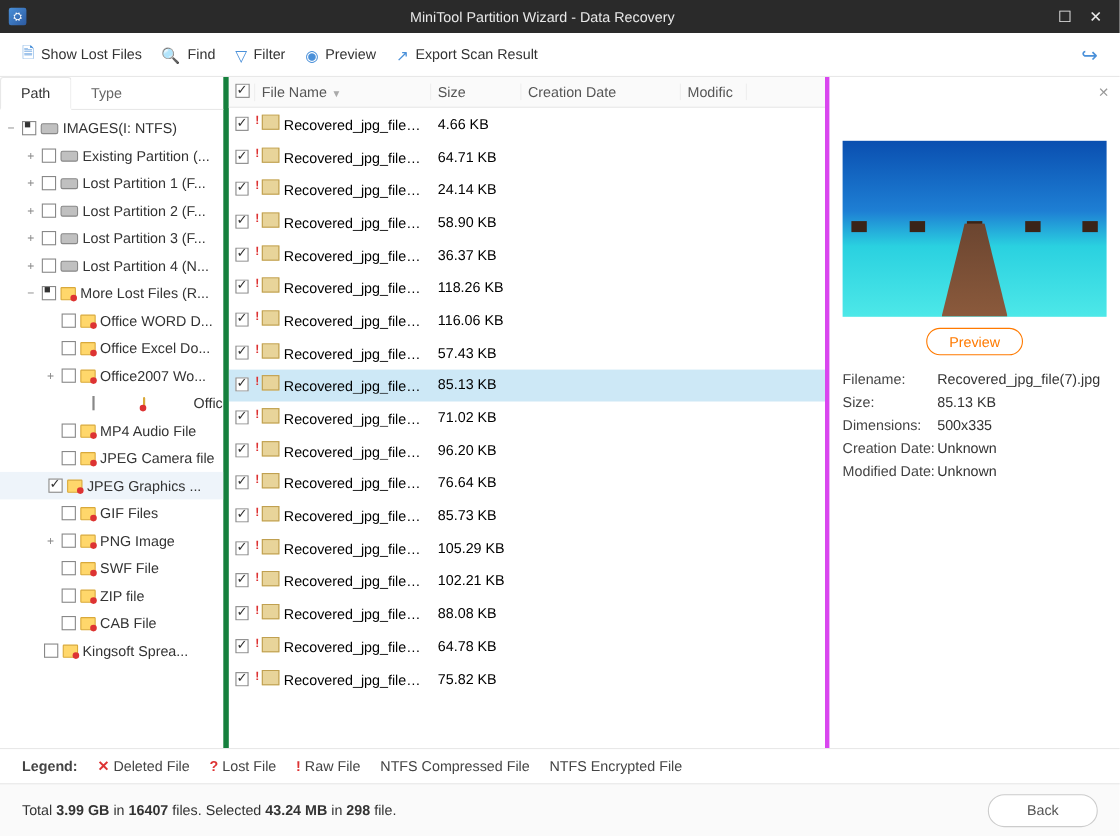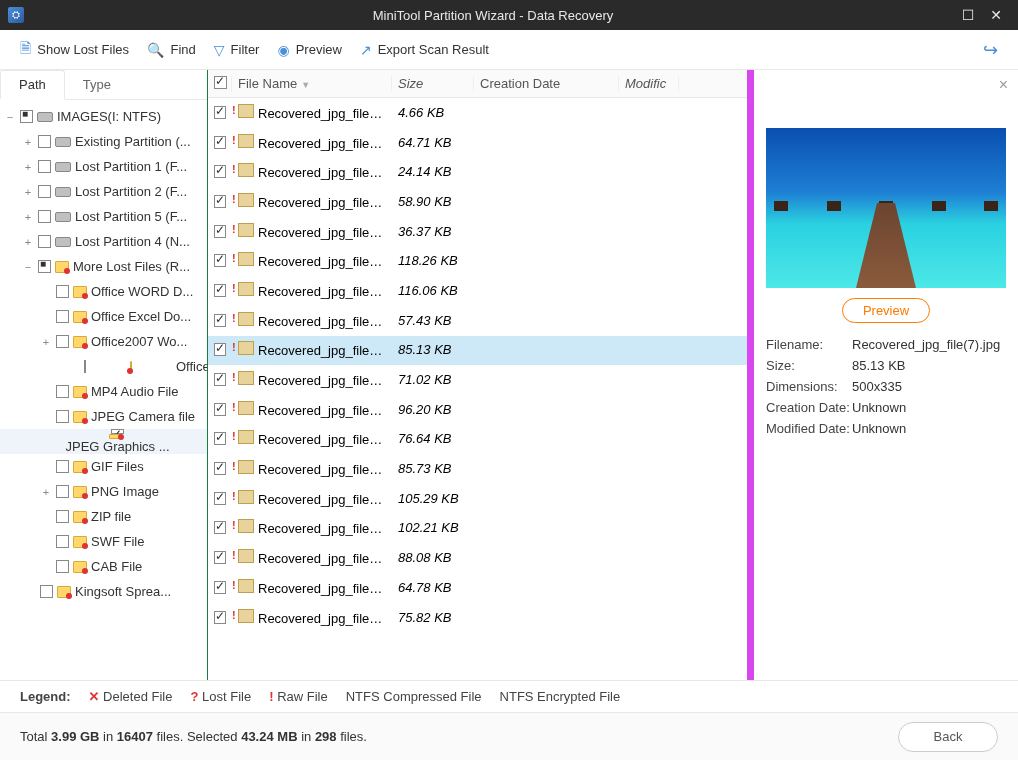--- a/index.html
+++ b/index.html
@@ -10,51 +10,51 @@
 .titlebar .title { flex: 1; text-align: center; }
 .titlebar .winbtn { width: 28px; text-align: center; font-size: 14px; cursor: pointer; }
 
 .toolbar { height: 40px; display: flex; align-items: center; gap: 18px; padding: 0 20px; border-bottom: 1px solid #e8e8e8; font-size: 13px; color: #333; }
 .toolbar .tbtn { display: flex; align-items: center; gap: 6px; cursor: pointer; }
 .toolbar .tbtn .ico { color: #4a90d9; font-size: 14px; display:inline-block; }
 .toolbar .spacer { flex: 1; }
 .toolbar .share-icon { color: #4a90d9; font-size: 18px; cursor: pointer; }
 
 .main { display: flex; height: 610px; }
-.leftcol { width: 208px; border-right: 1px solid #15803d; display:flex; flex-direction:column; }
+.leftcol { width: 208px; border-right: 5px solid #15803d; display:flex; flex-direction:column; }
 .tabs { display: flex; height: 30px; border-bottom: 1px solid #e8e8e8; font-size: 13px; color: #666; }
 .tabs .tab { padding: 0 18px; display:flex; align-items:center; cursor:pointer; }
 .tabs .tab.active { border: 1px solid #e8e8e8; border-bottom: 2px solid #fff; border-radius: 3px 3px 0 0; color: #333; margin-bottom:-1px; background:#fff; }
 
 .tree { flex:1; overflow:auto; font-size: 13px; color: #333; padding: 4px 0; }
 .tree-row { display:flex; align-items:center; height: 25px; padding-left: 4px; white-space: nowrap; overflow: hidden; cursor:pointer; }
 .tree-row .expander { width: 12px; text-align:center; color:#888; font-size:11px; user-select:none; }
 .tree-row .chk { margin: 0 4px; }
 .tree-row .drv-icon { width:16px; height:10px; background:#c0c0c0; border:1px solid #888; border-radius:2px; margin-right:4px; }
 .tree-row .fold-icon { width:14px; height:12px; background:#ffd76b; border:1px solid #d9a93a; border-radius:1px; margin-right:4px; position:relative; }
 .tree-row .fold-icon.red::after { content:""; position:absolute; right:-2px; bottom:-2px; width:6px; height:6px; background:#d33; border-radius:50%; }
 .tree-row.sel { background:#eef4fa; }
 
-.center { flex:1; display:flex; flex-direction:column; border-right:7px solid #d946ef; position:relative; }
+.center { flex:1; display:flex; flex-direction:column; border-right:4px solid #d946ef; position:relative; }
 .grid-header { display:flex; height:28px; align-items:center; border-bottom:1px solid #e8e8e8; font-size:13px; color:#555; background:#fafafa; }
 .grid-header .hc { padding:0 6px; border-right:1px solid #eee; overflow:hidden; white-space:nowrap; }
 .grid-header .hc.check { width:24px; }
 .grid-header .sort { color:#aaa; font-size:9px; margin-left:4px; }
 .grid-body { flex:1; overflow-y:scroll; font-size:13px; }
 .grid-row { display:flex; height:29.7px; align-items:center; border-bottom:1px solid transparent; }
 .grid-row.selected { background:#cde8f6; }
 .grid-row .c { padding:0 6px; overflow:hidden; white-space:nowrap; text-overflow:ellipsis; }
 .grid-row .c.check { width:24px; display:flex; align-items:center; }
 .grid-row .fic { width:16px; height:14px; display:inline-block; margin-right:4px; position:relative; }
 .grid-row .fic::before { content:""; position:absolute; inset:0; background:#e8d49a; border:1px solid #c0a050; }
 .grid-row .fic::after { content:"!"; position:absolute; left:-6px; top:0; color:#d33; font-weight:bold; font-size:11px; }
 .colw-name { width:160px; }
-.colw-size { width:82px;font-style:italic; }
+.colw-size { width:82px; }
 .colw-cdate { width:145px; }
-.colw-mod { width:60px;font-style:italic; }
+.colw-mod { width:60px; }
 
 .preview { width:264px; padding:10px 12px; font-size:13px; color:#333; position:relative; }
 .preview .close { position:absolute; right:10px; top:6px; color:#999; cursor:pointer; font-size:16px; }
 .preview .thumb { width:240px; height:160px; margin:48px auto 10px; background:linear-gradient(to bottom,#0a4fb0 0%,#1e7fd4 40%,#2ad1e0 60%,#4de8e8 100%); position:relative; overflow:hidden; }
 .preview .thumb .pier { position:absolute; left:50%; bottom:0; width:60px; height:85px; transform:translateX(-50%); background:linear-gradient(to top,#8b5a3c 0%,#6b4530 100%); clip-path:polygon(35% 0%,65% 0%,100% 100%,0% 100%); }
 .preview .thumb .huts { position:absolute; bottom:48%; width:100%; display:flex; justify-content:space-between; padding:0 8px; }
 .preview .thumb .hut { width:14px; height:10px; background:#3a2418; }
 .preview .pv-btn { display:block; margin:6px auto 14px; border:1px solid #ff7a00; color:#ff7a00; background:#fff; border-radius:14px; padding:4px 20px; font-size:13px; cursor:pointer; }
 .meta { display:grid; grid-template-columns:86px 1fr; row-gap:6px; }
 .meta .k { color:#444; }
@@ -144,21 +144,21 @@
         <div class="tree-row" style="padding-left: 22px;">
           <span class="expander">+</span>
           <input type="checkbox" class="chk" style="">
           <span class="drv-icon"></span>
           <span>Lost Partition 2 (F...</span>
         </div>
         <div class="tree-row" style="padding-left: 22px;">
           <span class="expander">+</span>
           <input type="checkbox" class="chk" style="">
           <span class="drv-icon"></span>
-          <span>Lost Partition 5 (F...</span>
+          <span>Lost Partition 3 (F...</span>
         </div>
         <div class="tree-row" style="padding-left: 22px;">
           <span class="expander">+</span>
           <input type="checkbox" class="chk" style="">
           <span class="drv-icon"></span>
           <span>Lost Partition 4 (N...</span>
         </div>
         <div class="tree-row" style="padding-left: 22px;">
           <span class="expander">−</span>
           <input type="checkbox" class="chk ind" style="">
@@ -194,21 +194,21 @@
           <input type="checkbox" class="chk" style="">
           <span class="fold-icon red"></span>
           <span>MP4 Audio File</span>
         </div>
         <div class="tree-row" style="padding-left: 40px;">
           <span class="expander"></span>
           <input type="checkbox" class="chk" style="">
           <span class="fold-icon red"></span>
           <span>JPEG Camera file</span>
         </div>
-        <div class="tree-row sel" style="padding-left: 28px; flex-direction: column;">
+        <div class="tree-row sel" style="padding-left: 28px;">
           <span class="expander"></span>
           <input type="checkbox" class="chk" checked="" style="">
           <span class="fold-icon red"></span>
           <span>JPEG Graphics ...</span>
         </div>
         <div class="tree-row" style="padding-left: 40px;">
           <span class="expander"></span>
           <input type="checkbox" class="chk" style="">
           <span class="fold-icon red"></span>
           <span>GIF Files</span>
@@ -216,27 +216,27 @@
         <div class="tree-row" style="padding-left: 40px;">
           <span class="expander">+</span>
           <input type="checkbox" class="chk" style="">
           <span class="fold-icon red"></span>
           <span>PNG Image</span>
         </div>
         <div class="tree-row" style="padding-left: 40px;">
           <span class="expander"></span>
           <input type="checkbox" class="chk" style="">
           <span class="fold-icon red"></span>
+          <span>SWF File</span>
+        </div>
+        <div class="tree-row" style="padding-left: 40px;">
+          <span class="expander"></span>
+          <input type="checkbox" class="chk" style="">
+          <span class="fold-icon red"></span>
           <span>ZIP file</span>
-        </div>
-        <div class="tree-row" style="padding-left: 40px;">
-          <span class="expander"></span>
-          <input type="checkbox" class="chk" style="">
-          <span class="fold-icon red"></span>
-          <span>SWF File</span>
         </div>
         <div class="tree-row" style="padding-left: 40px;">
           <span class="expander"></span>
           <input type="checkbox" class="chk" style="">
           <span class="fold-icon red"></span>
           <span>CAB File</span>
         </div>
         <div class="tree-row" style="padding-left: 24px;">
           <span class="expander"></span>
           <input type="checkbox" class="chk" style="">
@@ -452,18 +452,18 @@
   <b>Legend:</b>
   <span><span class="mark x">✕</span> <span>Deleted File</span></span>
   <span><span class="mark q">?</span> <span>Lost File</span></span>
   <span><span class="mark excl">!</span> <span>Raw File</span></span>
   <span>NTFS Compressed File</span>
   <span>NTFS Encrypted File</span>
 </div>
 
 <div class="footer">
   <div class="info">
-    <span>Total </span><b>3.99 GB</b><span> in </span><b>16407</b><span> files.  Selected </span><b>43.24 MB</b><span> in </span><b>298</b><span> files.</span>
+    <span>Total </span><b>3.99 GB</b><span> in </span><b>16407</b><span> files.  Selected </span><b>43.24 MB</b><span> in </span><b>298</b><span> file.</span>
   </div>
   <div class="btns">
     <button class="btn">Back</button>
   </div>
 </div>
 
 </body></html>

